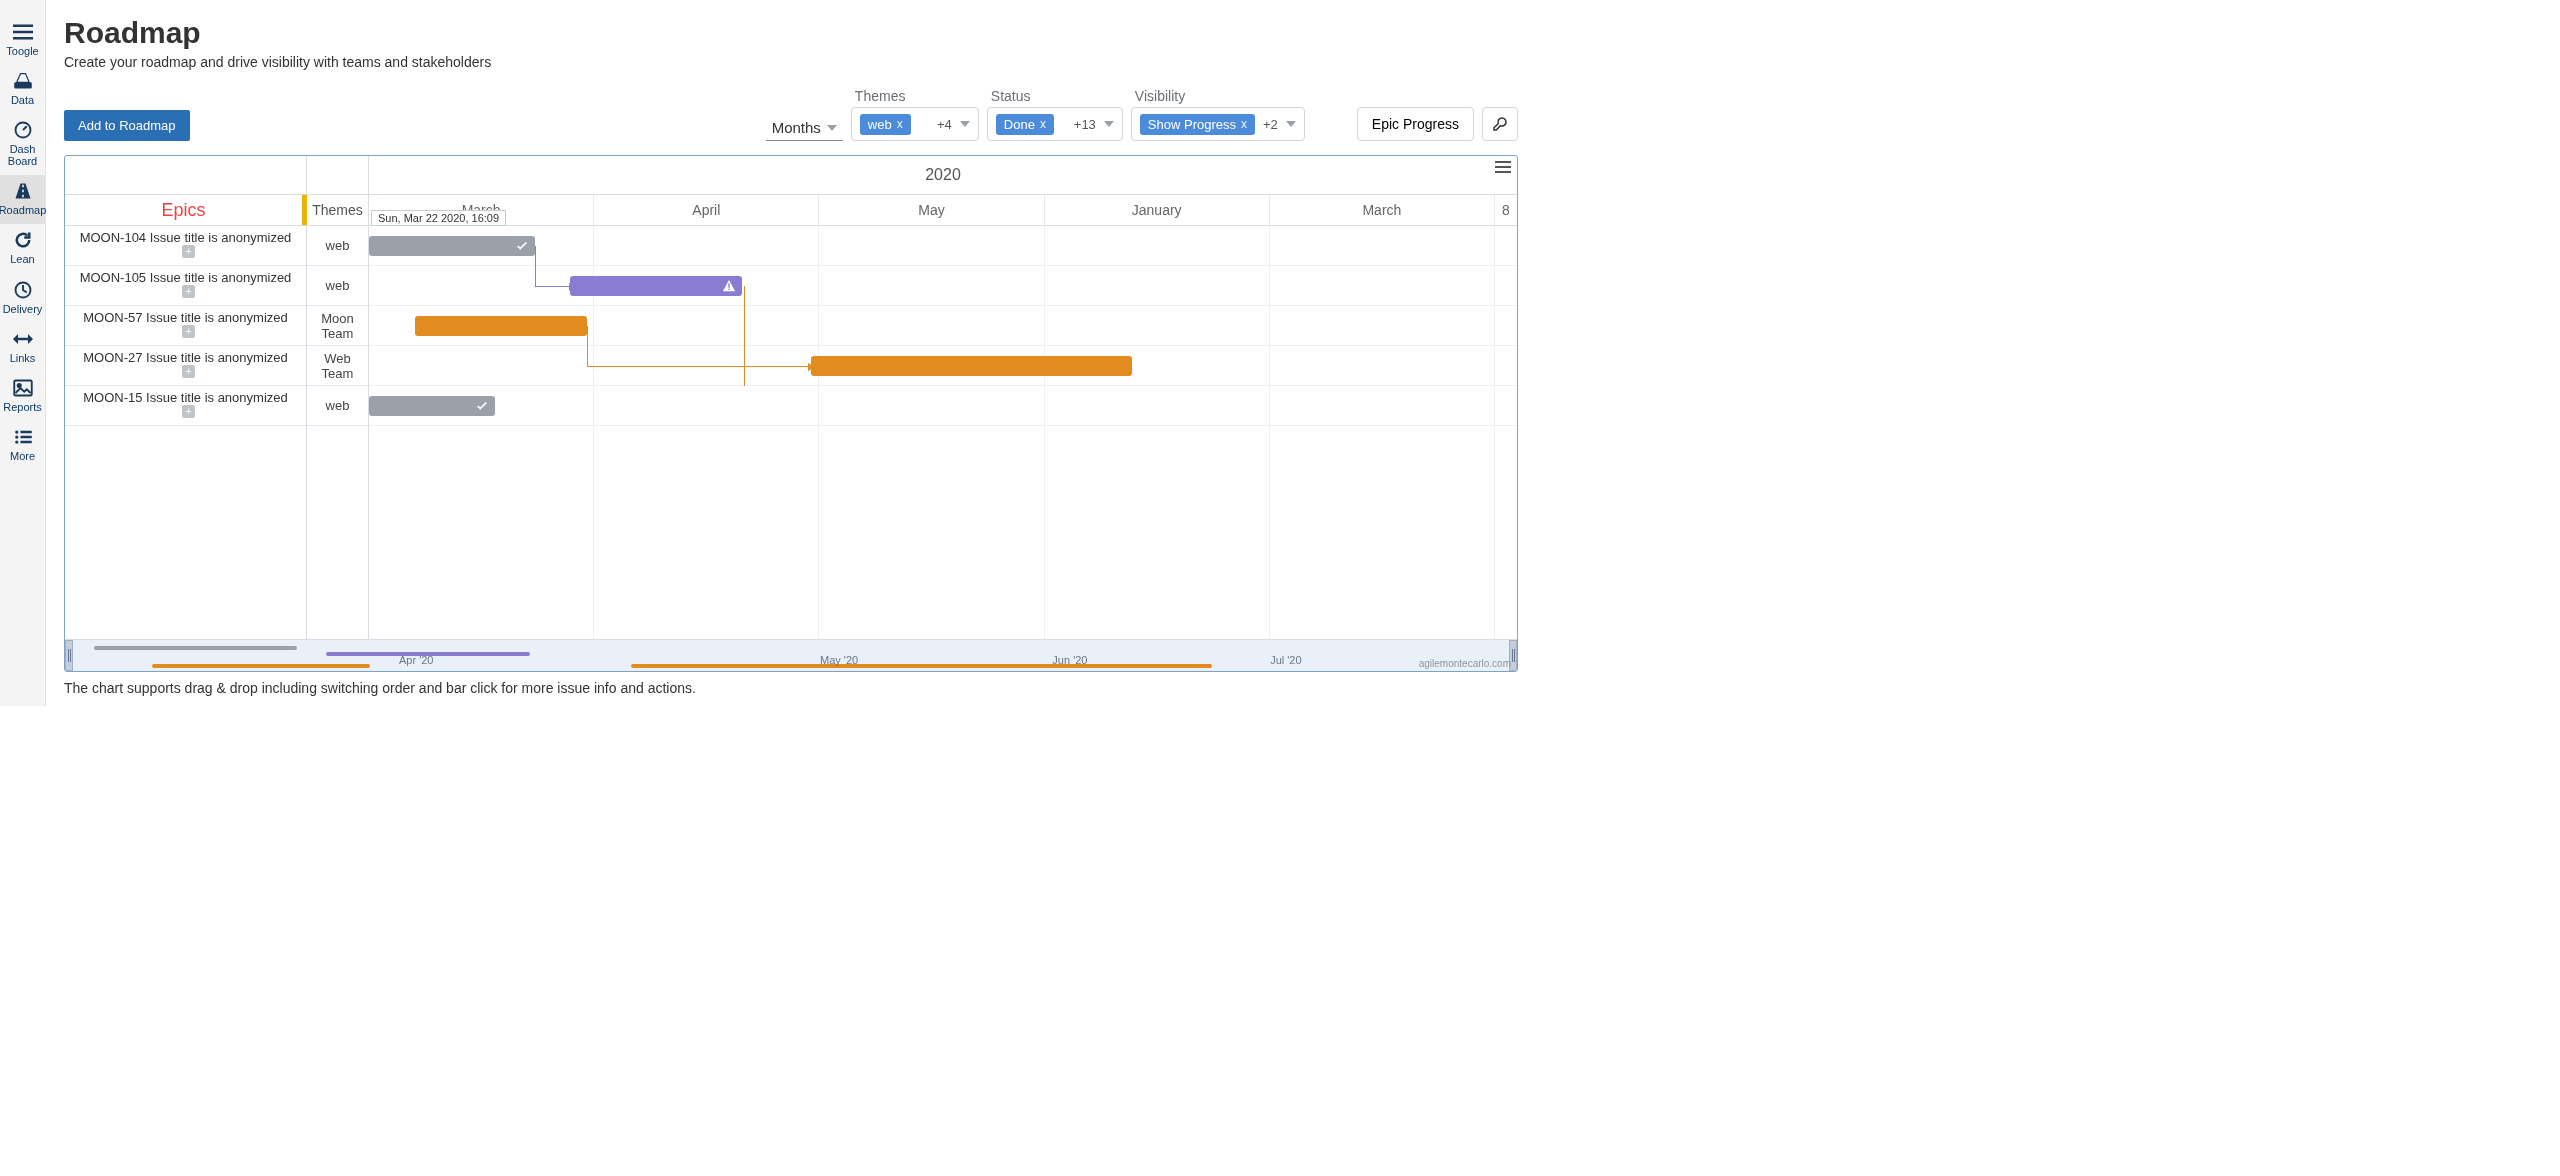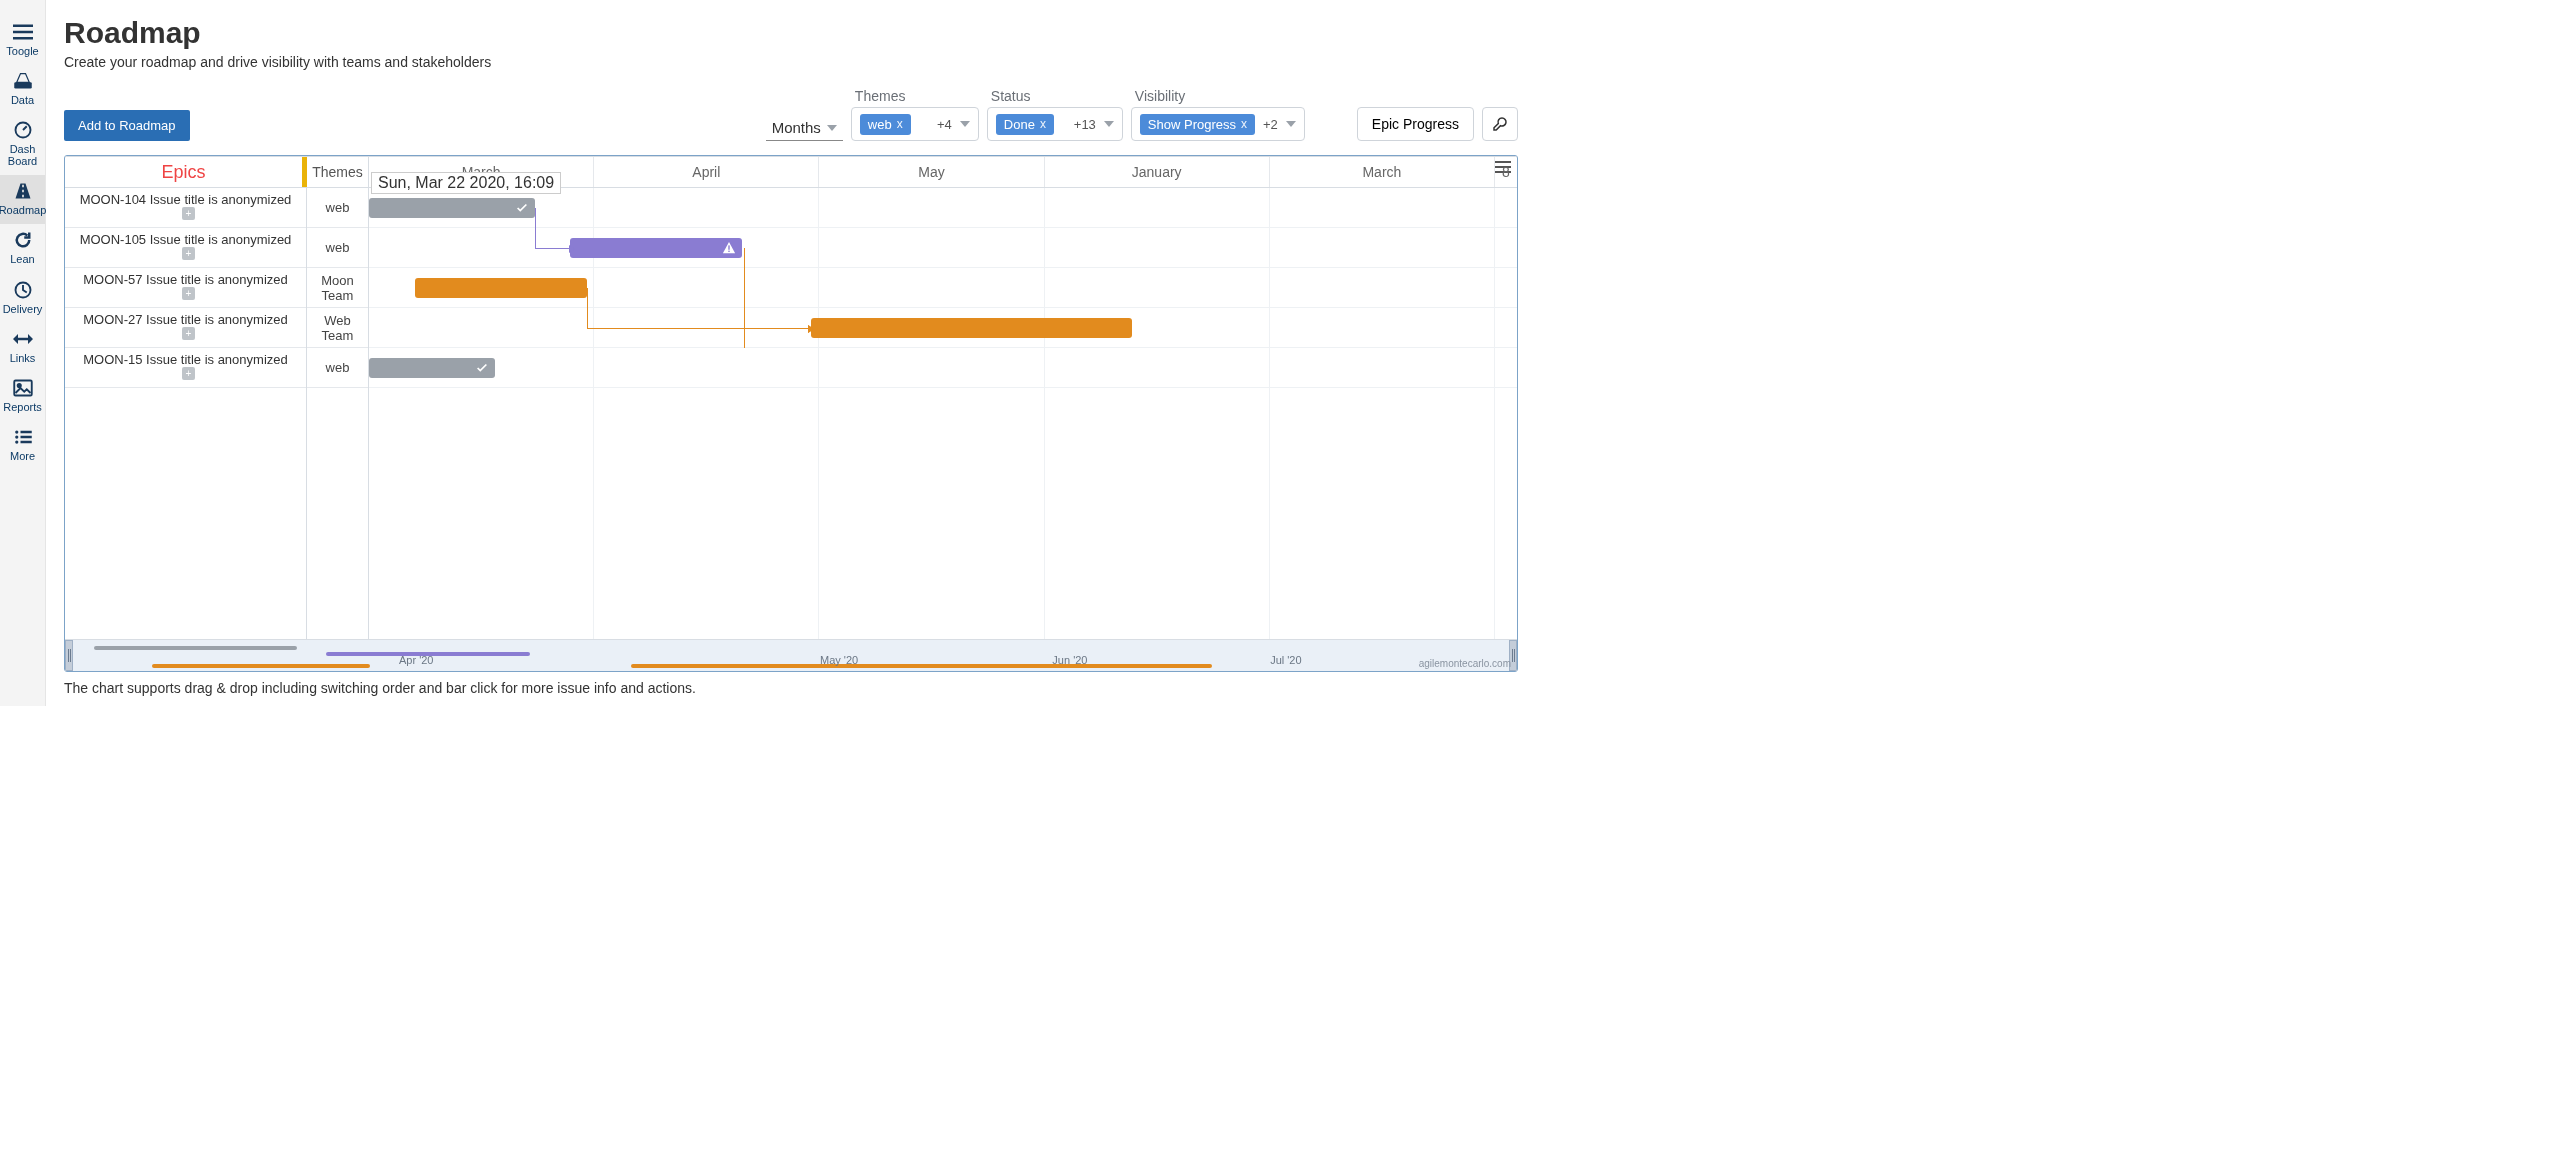--- a/index.html
+++ b/index.html
@@ -278,21 +278,21 @@
   .bar-purple { background:#8a7cd2; color:#fff; }
   .bar-orange { background:#e28b1e; }
 
   .tooltip {
     position:absolute;
     top:-16px;
     left:2px;
     background:#fff;
     border:1px solid #ccc;
     padding:1px 6px;
-    font-size:16px;
+    font-size:11px;
     color:#333;
     white-space:nowrap;
     z-index:5;
   }
 
   
   .dep {
     position:absolute;
     border-color:#8a7cd2;
     z-index:1;
@@ -498,20 +498,25 @@
 
   <div class="roadmap-wrap">
     <span class="rm-menu-icon">
       <svg width="16" height="14" viewBox="0 0 16 14" fill="#555">
           <rect y="1" width="16" height="2"></rect>
           <rect y="6" width="16" height="2"></rect>
           <rect y="11" width="16" height="2"></rect>
         </svg>
     </span>
 
+    <div class="rm-header-year">
+      <div class="rm-left-blank"></div>
+      <div class="rm-theme-blank"></div>
+      <div class="rm-year-span">2020</div>
+    </div>
 
     <div class="rm-header-months">
       <div class="rm-col-head-epics">Epics</div>
       <div class="rm-col-head-themes">Themes</div>
       <div class="rm-months">
         <div class="rm-month">March</div>
         <div class="rm-month">April</div>
         <div class="rm-month">May</div>
         <div class="rm-month">January</div>
         <div class="rm-month">March</div>

